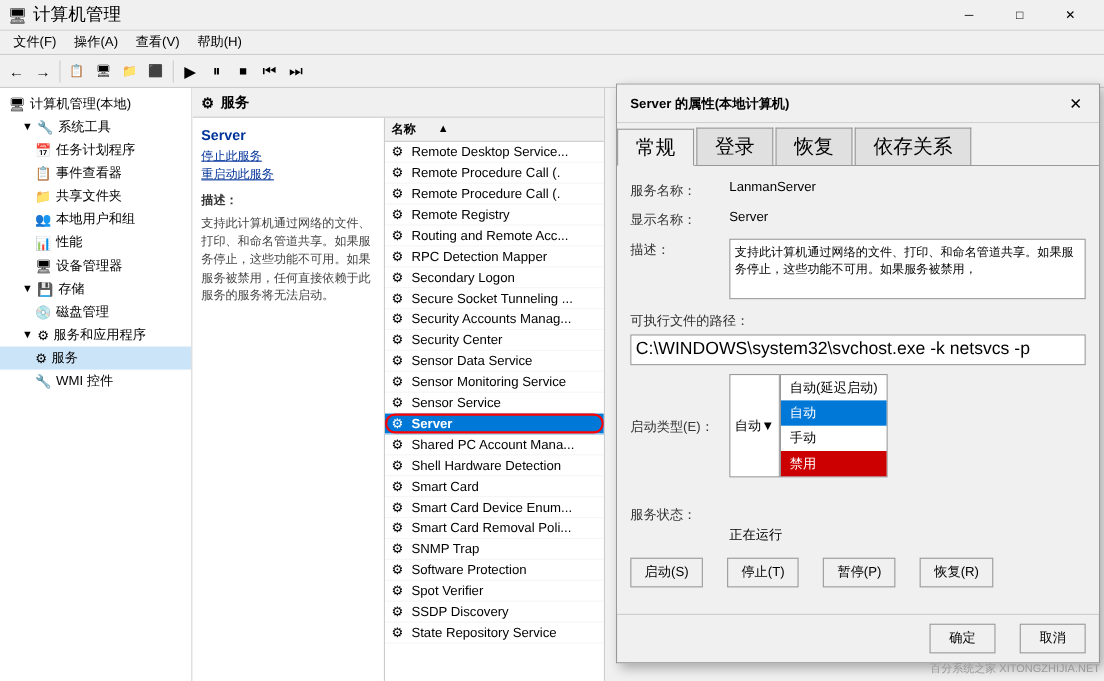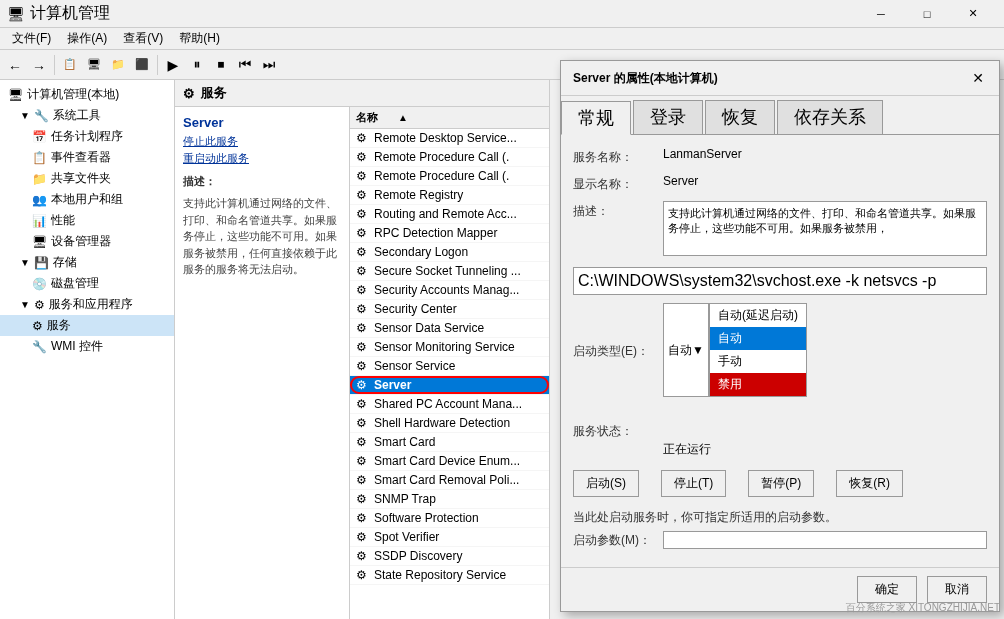--- a/index.html
+++ b/index.html
@@ -40,21 +40,21 @@
     .service-action { color: #003399; text-decoration: underline; cursor: pointer; margin-bottom: 2px; font-size: 11px; }
     .services-list { flex: 1; overflow-y: auto; }
     .service-row { padding: 2px 6px; display: flex; align-items: center; gap: 4px; cursor: pointer; font-size: 12px; border-bottom: 1px solid #f5f5f5; }
     .service-row.selected { background: #0078d7; color: white; }
     .service-row.selected .svc-icon { color: white; }
     .svc-icon { font-size: 12px; width: 14px; }
     .col-header { background: #f0f0f0; padding: 3px 6px; border-bottom: 1px solid #ccc; font-size: 11px; font-weight: bold; display: flex; align-items: center; gap: 20px; }
     .col-arrow { font-size: 10px; }
 
     
-    .dialog-overlay { position: absolute; top: 0; left: 560px; width: 444px; height: 536px; }
+    .dialog-overlay { position: absolute; top: 16px; left: 560px; width: 444px; height: 536px; }
     .dialog { position: absolute; top: 60px; left: 0; width: 440px; background: #f0f0f0; border: 1px solid #999; box-shadow: 4px 4px 10px rgba(0,0,0,0.3); }
     .dialog-title { background: #f0f0f0; padding: 8px 12px; display: flex; align-items: center; justify-content: space-between; border-bottom: 1px solid #ccc; }
     .dialog-title-text { font-size: 12px; font-weight: bold; }
     .dialog-close-btn { width: 18px; height: 18px; border: none; background: transparent; cursor: pointer; font-size: 14px; display: flex; align-items: center; justify-content: center; }
     .dialog-tabs { display: flex; border-bottom: 1px solid #999; background: #f0f0f0; }
     .dialog-tab { padding: 4px 16px; border: 1px solid #999; border-bottom: none; cursor: pointer; font-size: 18px; background: #e0e0e0; margin-right: 2px; margin-top: 4px; }
     .dialog-tab.active { background: #f0f0f0; border-bottom: 1px solid #f0f0f0; z-index: 1; position: relative; top: 1px; }
     .dialog-body { padding: 12px; background: #f0f0f0; }
     .form-row { display: flex; align-items: flex-start; margin-bottom: 8px; }
     .form-label { width: 90px; font-size: 12px; color: #333; flex-shrink: 0; padding-top: 2px; }
@@ -63,21 +63,21 @@
     .form-section-label { font-size: 12px; margin-bottom: 4px; color: #333; }
     .path-box { background: #fff; border: 1px solid #999; padding: 4px; font-size: 16px; width: 100%; margin-bottom: 8px; word-break: break-all; }
     .select-row { display: flex; align-items: center; margin-bottom: 8px; }
     .status-row { display: flex; align-items: center; margin-bottom: 12px; }
     .status-label { width: 90px; font-size: 12px; color: #333; flex-shrink: 0; }
     .status-value { font-size: 12px; margin-top: 36px; }
     .btn-row { display: flex; gap: 22px; margin-bottom: 12px; }
     .dialog-btn { min-width: 60px; padding: 4px 12px; border: 1px solid #999; background: #f0f0f0; cursor: pointer; font-size: 12px; text-align: center; }
     .start-param-label { font-size: 12px; color: #333; margin-bottom: 4px; }
     .start-param-input { background: #fff; border: 1px solid #999; width: 100%; padding: 2px 4px; font-size: 11px; }
-    .dialog-footer { display: flex; justify-content: flex-end; gap: 10px; padding: 8px 12px; border-top: 1px solid #ccc; }
+    .dialog-footer { display: flex; justify-content: flex-end; gap: 22px; padding: 8px 12px; border-top: 1px solid #ccc; }
     .footer-btn { min-width: 60px; padding: 4px 12px; border: 1px solid #999; background: #f0f0f0; cursor: pointer; font-size: 12px; }
     .footer-btn.primary { background: #f0f0f0; }
 
     
     ::-webkit-scrollbar { width: 12px; }
     ::-webkit-scrollbar-track { background: #f0f0f0; }
     ::-webkit-scrollbar-thumb { background: #c0c0c0; border: 1px solid #999; }
 
     .desc-text { font-size: 11px; color: #444; line-height: 1.5; margin-top: 6px; }
 
@@ -337,20 +337,21 @@
         </div>
 
         <div class="form-row">
           <span class="form-label">描述：</span>
           <div style="flex:1; position:relative;">
             <textarea class="form-textarea" readonly="" style="width: 100%; height: 55px; font-size: 11px; resize: none;">支持此计算机通过网络的文件、打印、和命名管道共享。如果服务停止，这些功能不可用。如果服务被禁用，</textarea>
           </div>
         </div>
 
         <div style="margin-bottom:8px;">
+          <div class="form-section-label">可执行文件的路径：</div>
           <div class="path-box">C:\WINDOWS\system32\svchost.exe -k netsvcs -p</div>
         </div>
 
         <div class="select-row" style="margin-bottom:0;">
           <span class="form-label">启动类型(E)：</span>
           <div class="dropdown-wrapper">
             <div class="dropdown-display">
               <span>自动</span>
               <span>▼</span>
             </div>
@@ -368,27 +369,20 @@
           <span class="status-value">正在运行</span>
         </div>
 
         <div class="btn-row">
           <button class="dialog-btn">启动(S)</button>
           <button class="dialog-btn">停止(T)</button>
           <button class="dialog-btn">暂停(P)</button>
           <button class="dialog-btn">恢复(R)</button>
         </div>
 
-        <div style="margin-bottom:6px;">
-          <div class="start-param-label">当此处启动服务时，你可指定所适用的启动参数。</div>
-          <div style="display:flex; align-items:center; margin-top:4px;">
-            <span class="form-label">启动参数(M)：</span>
-            <input type="text" class="start-param-input" style="flex: 1 1 0%;">
-          </div>
-        </div>
       </div>
 
       <div class="dialog-footer">
         <button class="footer-btn primary">确定</button>
         <button class="footer-btn">取消</button>
       </div>
     </div>
   </div>
 
 </div>

